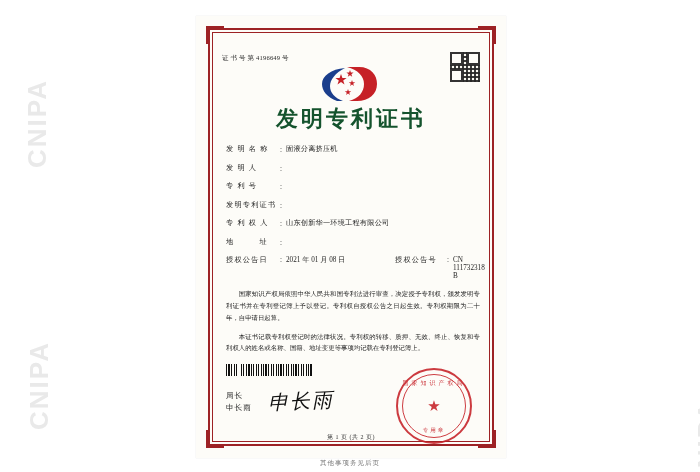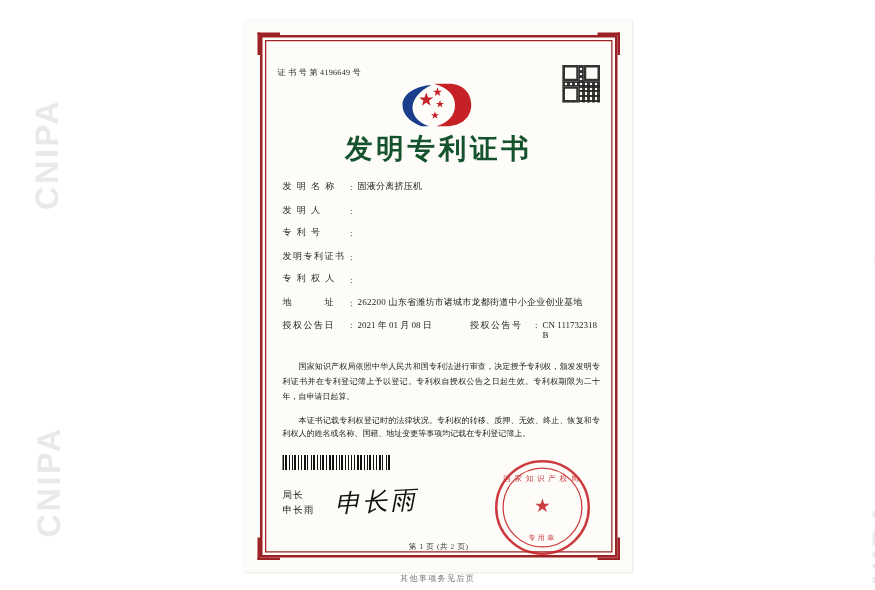--- a/index.html
+++ b/index.html
@@ -136,20 +136,21 @@
   .f-colon { width: 6px; flex: none; }
   .f-value {
     flex: 1;
     letter-spacing: 0.2px;
   }
   .row2 {
     display: flex;
     margin-bottom: 8.5px;
     font-size: 7.2px;
     color: #1f1f1f;
+    gap: 19px;
   }
   .row2 .cell {
     display: flex;
     align-items: baseline;
   }
   .row2 .cell.left { width: 150px; flex: none; }
   .row2 .cell.right { flex: 1; justify-content: flex-end; }
   .row2 .f-label { width: 54px; }
   .row2 .r-label { width: 52px; flex: none; letter-spacing: 1.2px; white-space: nowrap; }
 
@@ -339,26 +340,26 @@
       </div>
 
       <div class="field">
         <span class="f-label">发明专利证书</span>
         <span class="f-colon">:</span>
       </div>
 
       <div class="field">
         <span class="f-label">专 利 权 人</span>
         <span class="f-colon">:</span>
+        <span class="f-value">山东创新华一环境工程有限公司</span>
       </div>
 
       <div class="field">
         <span class="f-label">地　　　址</span>
         <span class="f-colon">:</span>
-        <span class="f-value">262200 山东省潍坊市诸城市龙都街道中小企业创业基地</span>
       </div>
 
       <div class="row2">
         <span class="cell left">
           <span class="f-label">授权公告日</span>
           <span class="f-colon">:</span>
           <span>2021 年 01 月 08 日</span>
         </span>
         <span class="cell right">
           <span class="r-label">授权公告号</span>

